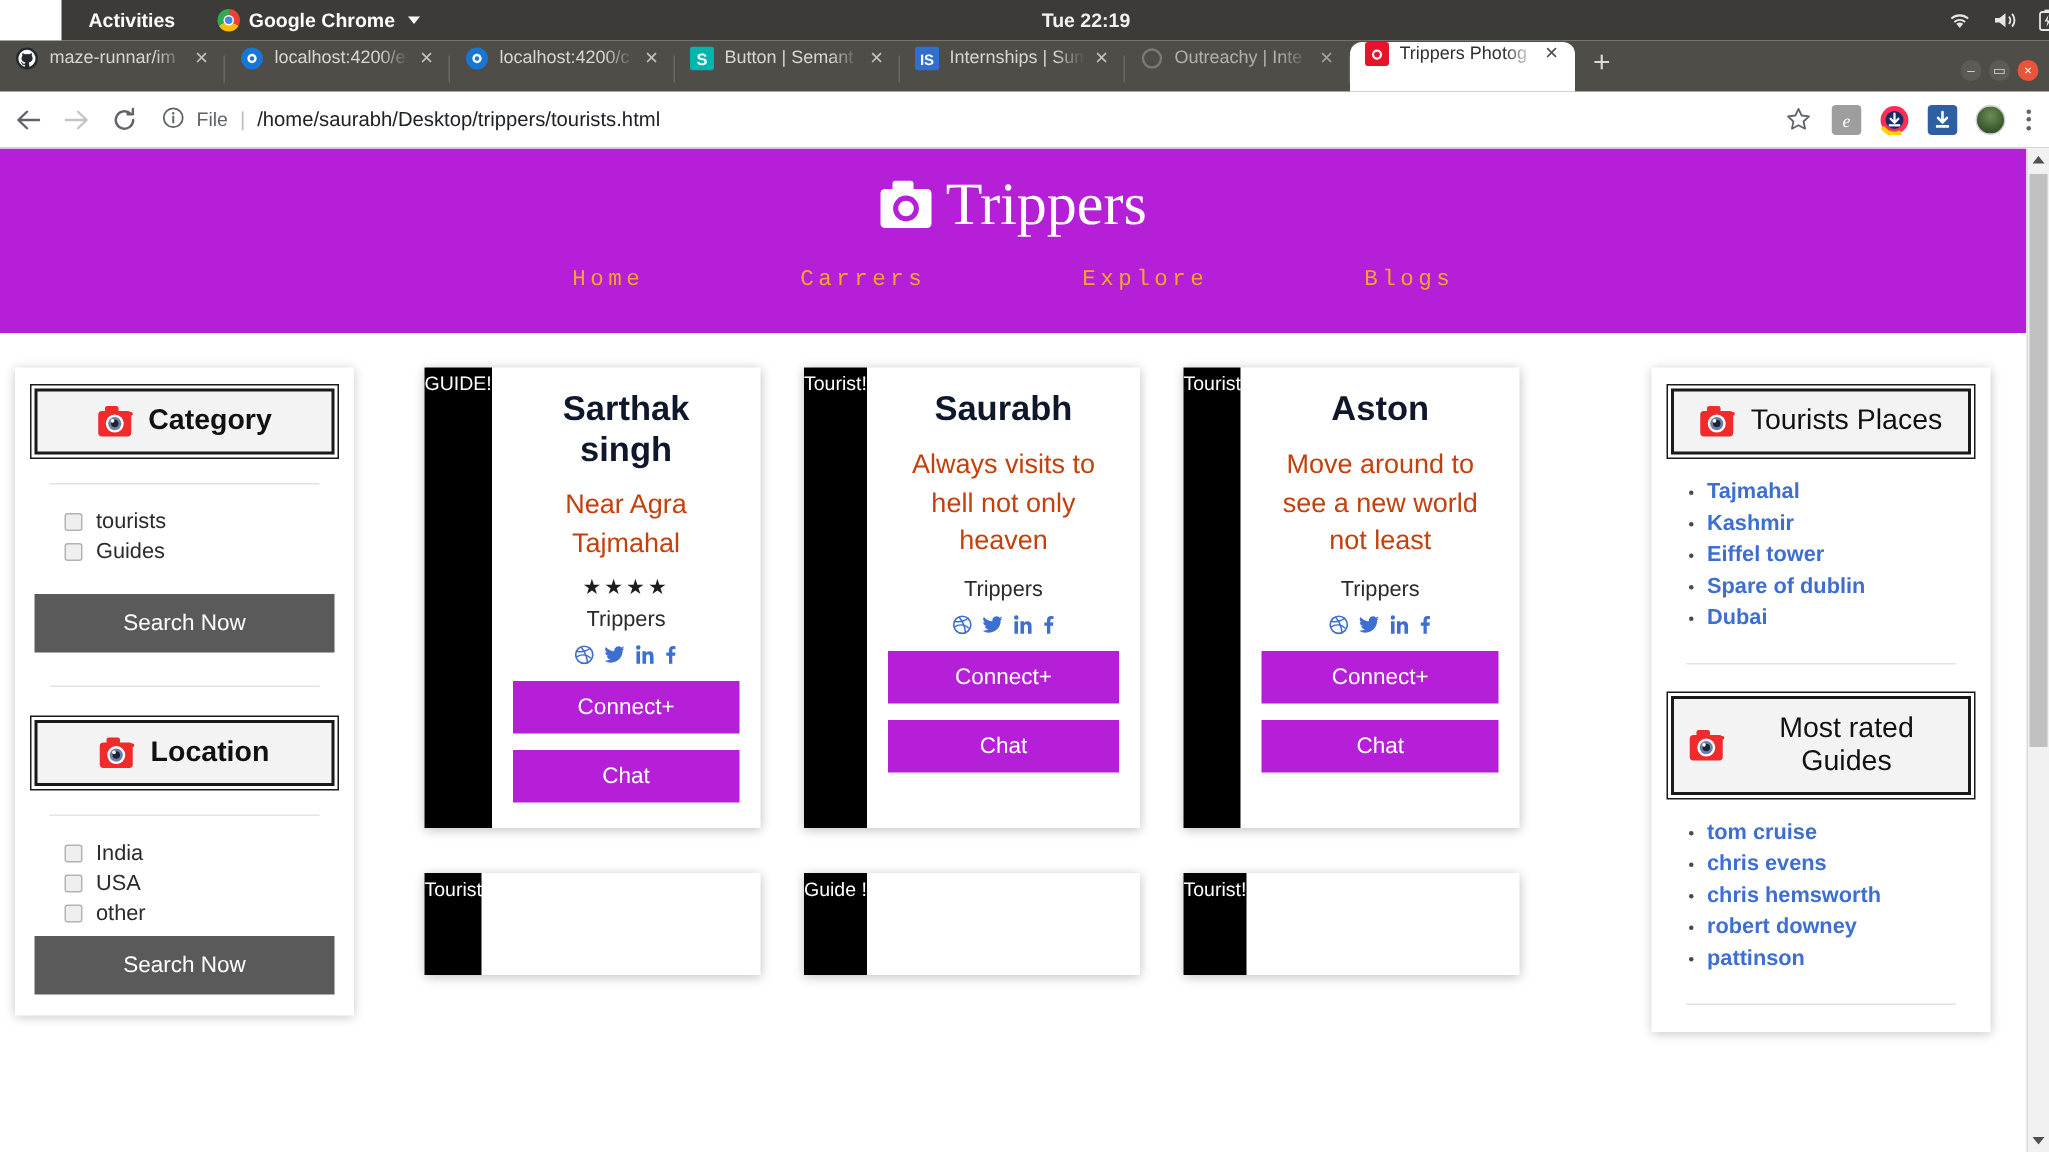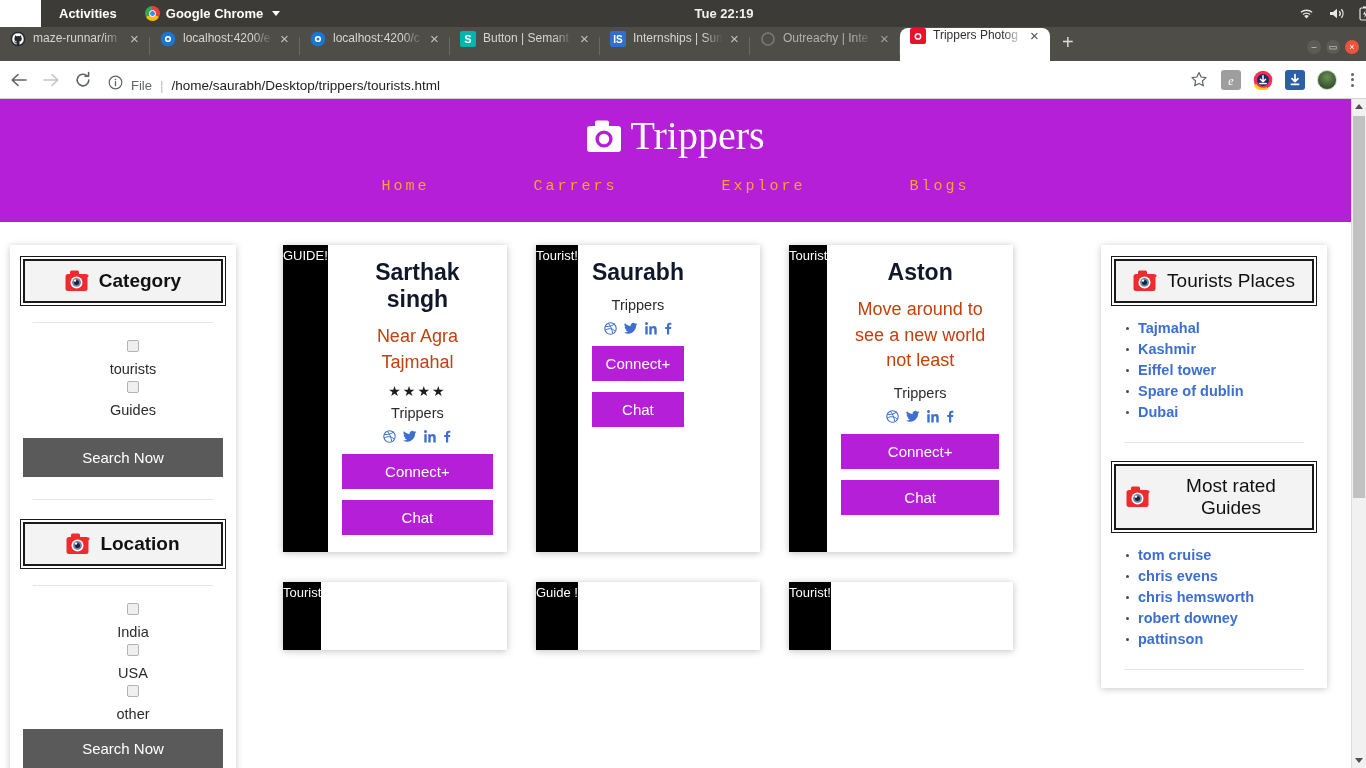--- a/index.html
+++ b/index.html
@@ -80,21 +80,21 @@
   .wbtn.close { background:#e8553a; color:#fff; }
 
   
   #toolbar {
     height: 38px; background:#ffffff; display:flex; align-items:center;
     padding: 0 10px; gap: 14px; border-bottom: 1px solid #d2d2d2;
   }
   .navbtn { color:#5f6368; display:flex; align-items:center; }
   .navbtn.dim { color:#c3c4c6; }
   #omnibox {
-    flex:1 1 auto; display:flex; align-items:flex-end; gap:8px;
+    flex:1 1 auto; display:flex; align-items:center; gap:8px;
     height:26px; font-size:13.5px; color:#202124; padding-left:2px;
   }
   #omnibox .sec-label { color:#5f6368; font-size:13px; }
   #omnibox .divider { color:#bdbdbd; }
   #toolbar-right { display:flex; align-items:center; gap:12px; }
   .ext-icon { width:20px; height:20px; display:block; }
   .avatar-ico {
     width:20px;height:20px;border-radius:50%;
     background: radial-gradient(circle at 50% 35%, #6b8f54 0%, #3e5d33 60%, #27401f 100%);
     border:1px solid #cfcfcf;
@@ -159,21 +159,21 @@
   .box-title {
     border:2px solid #1a1a1a; outline:1px solid #1a1a1a; outline-offset:2px;
     background:#f3f3f3; padding:9px 10px;
     display:flex; align-items:center; justify-content:center; gap:8px;
     font-size:19px; font-weight:bold; color:#111; text-align:center;
   }
   .box-title.bold-wrap { line-height:1.15; }
   .cam-red { width:26px;height:22px;display:block;flex:0 0 26px; }
   .hr { height:1px; background:#e4e4e4; margin: 19px 10px 0 10px; }
   .checks { padding: 17px 0 0 20px; }
-  .check-row { display:flex; align-items:center; gap:9px; margin-bottom:4px; font-size:14.5px; color:#2b2b2b;flex-direction:column; }
+  .check-row { display:flex; align-items:center; gap:9px; margin-bottom:4px; font-size:14.5px; color:#2b2b2b; }
   .check-row input[type=checkbox] {
     appearance:none; -webkit-appearance:none;
     width:12px;height:12px;border:1px solid #b3b3b3;border-radius:2px;background:#efefef;
     flex:0 0 12px;
   }
   .search-btn {
     display:block; width:100%; margin-top:20px;
     background:#5a5a5a; color:#ffffff; border:none;
     font-size:15px; font-family:"Liberation Sans", sans-serif;
     padding:11px 0; cursor:pointer; text-align:center;
@@ -614,20 +614,21 @@
                 <div class="ph-bg"></div>
                   <div class="ph-hands-l"></div>
                   <div class="ph-hands-r"></div>
                 <div class="ph-body"></div>
                   <div class="ph-lens"></div>
                   <div class="ph-lensring"></div>
               </div>
             </div>
             <div class="card-body">
               <div class="card-name">Saurabh</div>
+              <div class="card-desc">Always visits to hell not only heaven</div>
               <div class="card-brand" style="margin-top:11px">Trippers</div>
               <div class="socials">
                 <a href="#">
                     <svg width="13" height="13" viewBox="0 0 13 13">
                       <circle cx="6.5" cy="6.5" r="5.7" stroke="#3d6fd1" stroke-width="1.1" fill="none"></circle>
                       <path d="M1.3 4.4c4 .4 7.4-.6 9.4-2.6M1 8.2c3.6-2.3 7.4-1.8 9.9.6M4.3 1.3c2.6 3 4 6.4 4.3 10.1" stroke="#3d6fd1" stroke-width="1" fill="none"></path>
                     </svg>
                   </a>
                 <a href="#">
                     <svg width="14" height="13" viewBox="0 0 14 13">

